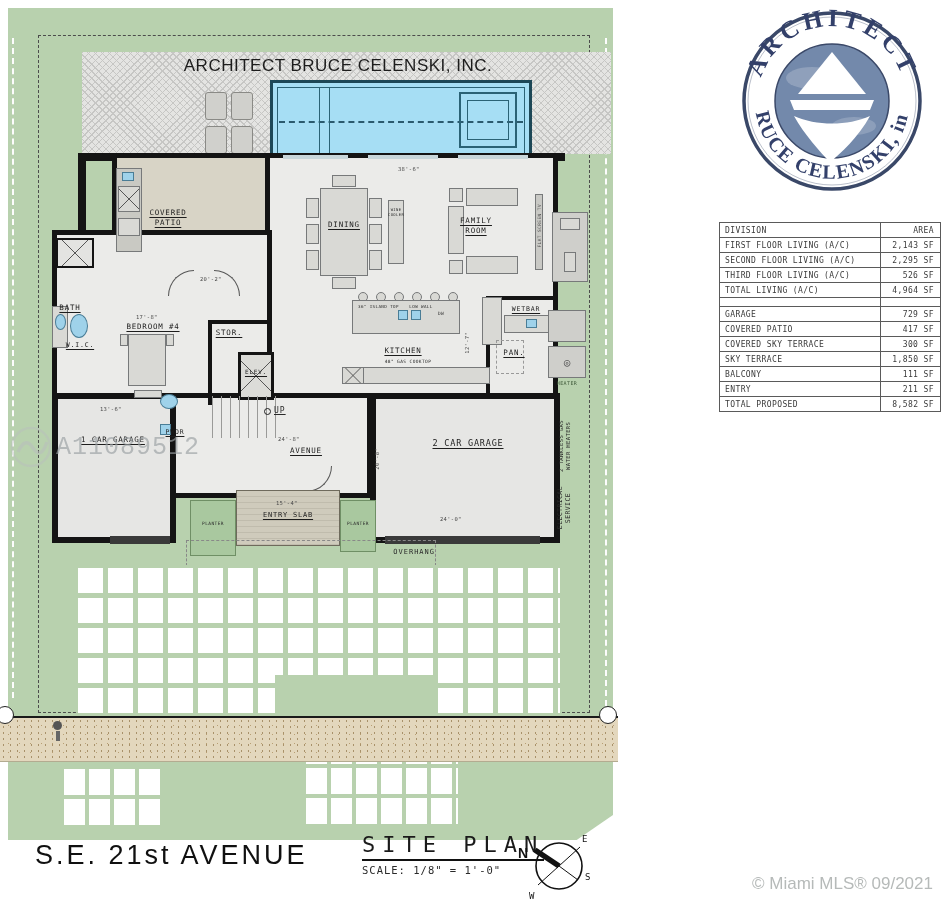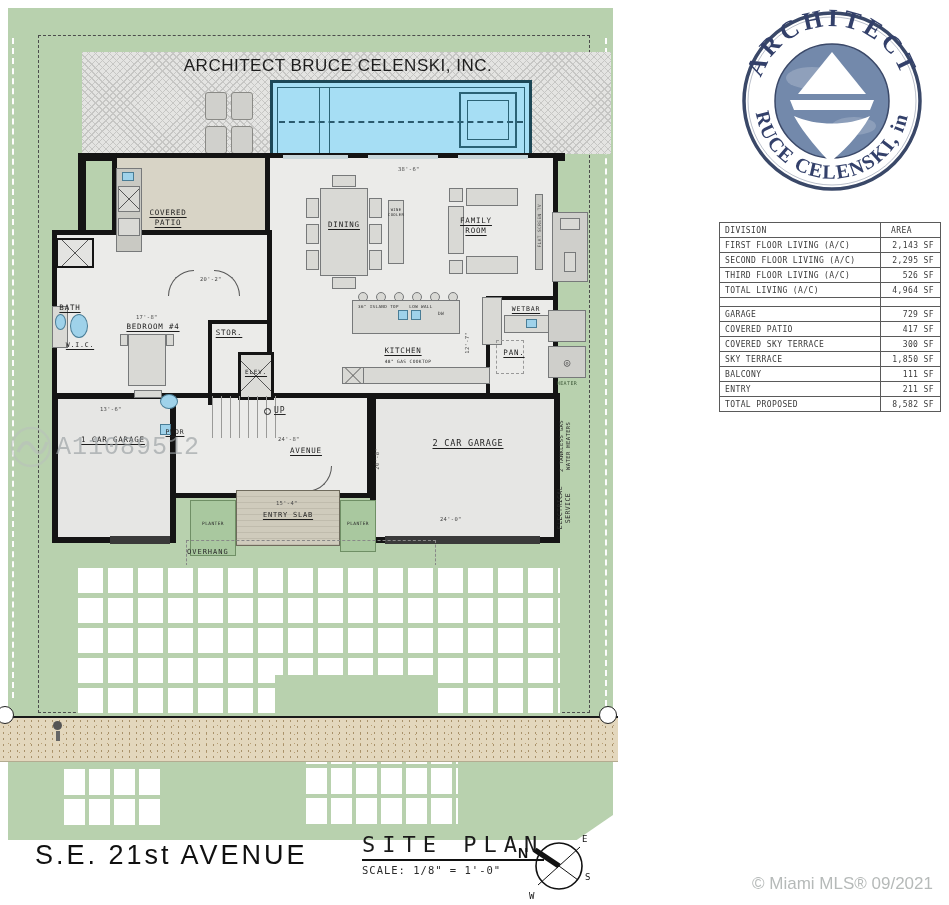--- a/index.html
+++ b/index.html
@@ -39,21 +39,21 @@
   .xbox{background-image:linear-gradient(45deg,transparent calc(50% - .7px),#555 50%,transparent calc(50% + .7px)),
                         linear-gradient(-45deg,transparent calc(50% - .7px),#555 50%,transparent calc(50% + .7px))}
   .stairs{position:absolute;background:repeating-linear-gradient(90deg,#9a9a98 0 1px,transparent 1px 9px)}
   .arc{position:absolute;border:1px solid #555;border-right:none;border-bottom:none;border-radius:100% 0 0 0}
   .stool{position:absolute;width:10px;height:10px;border-radius:50%;background:#d9d9d5;border:1px solid #77797a}
   
   .entry-slab{position:absolute;left:228px;top:482px;width:104px;height:56px;border:1px solid #6e6a5c;
       background:repeating-linear-gradient(180deg,#cfcbbc 0 5px,#c0bcad 5px 6px)}
   .planter{position:absolute;background:#a9c89f;border:1px solid #6f8f65}
   .overhang{position:absolute;left:178px;top:532px;width:250px;height:26px;border:1px dashed #888;
-            display:flex;align-items:center;justify-content:flex-start}
+            display:flex;align-items:center;justify-content:flex-end}
   .driveway{position:absolute;left:70px;top:557px;width:482px;height:148px;background-color:#fff;
       background-image:repeating-linear-gradient(90deg,transparent 0 25px,#b8d1ae 25px 30px),
                        repeating-linear-gradient(0deg,transparent 0 25px,#b8d1ae 25px 30px)}
   .drive-gap{position:absolute;left:197px;top:110px;width:163px;height:38px;background:#b8d1ae}
   .swale{position:absolute;left:0;top:716px;width:618px;height:46px;background-color:#e3d7bd;border-top:2px solid #1a1a1a;
       border-bottom:1px solid #b3ab90;
       background-image:radial-gradient(#a8916a .8px,transparent 1px),radial-gradient(#b89f74 .8px,transparent 1px);
       background-size:7px 6px,11px 9px;background-position:0 0,3px 3px}
   .survey{position:absolute;width:18px;height:18px;border:1.6px solid #222;border-radius:50%;background:#fff}
   .pavers{position:absolute;background-color:#fff;
@@ -300,21 +300,21 @@
     <text font-family="Liberation Serif, serif" font-size="20" font-weight="bold" letter-spacing="1.5" fill="#33406a">
       <textPath href="#arcBot" startOffset="50%" text-anchor="middle">BRUCE CELENSKI, inc.</textPath>
     </text>
   </svg>
 
   <div class="areas">
     <table>
       <tbody>
         <tr>
           <td class="col-div">DIVISION</td>
-          <td class="col-area" style="text-align:left;padding-left:10px">AREA</td>
+          <td class="col-area" style="text-align:right;padding-left:23px">AREA</td>
         </tr>
       <tr>
             <td class="col-div">FIRST FLOOR LIVING (A/C)</td>
             <td class="col-area">2,143 SF</td>
           </tr>
           <tr>
             <td class="col-div">SECOND FLOOR LIVING (A/C)</td>
             <td class="col-area">2,295 SF</td>
           </tr>
           <tr>

